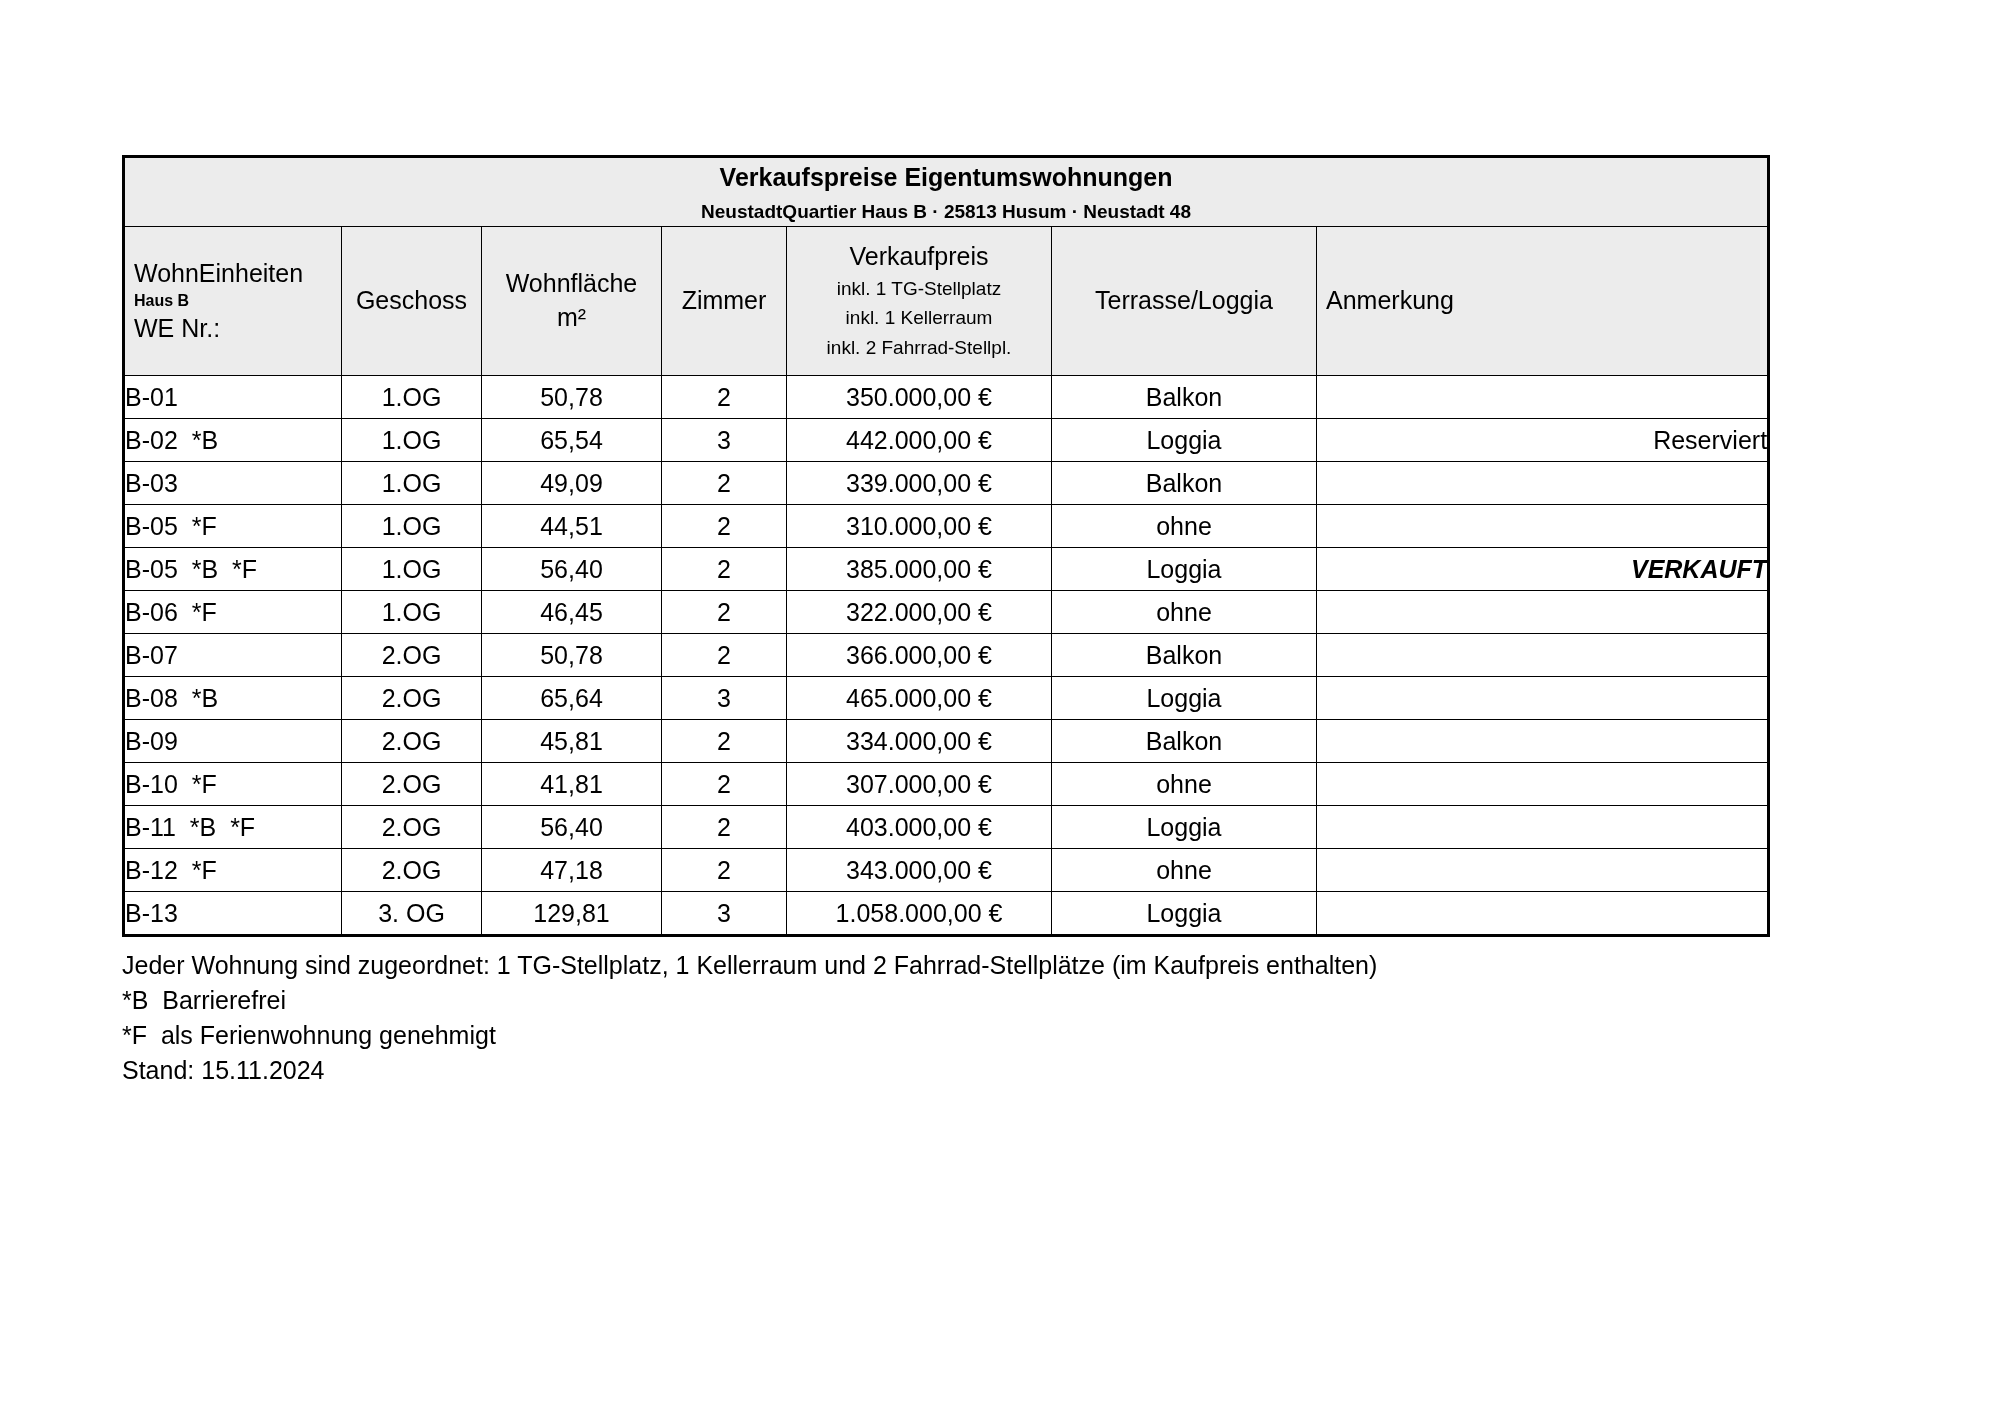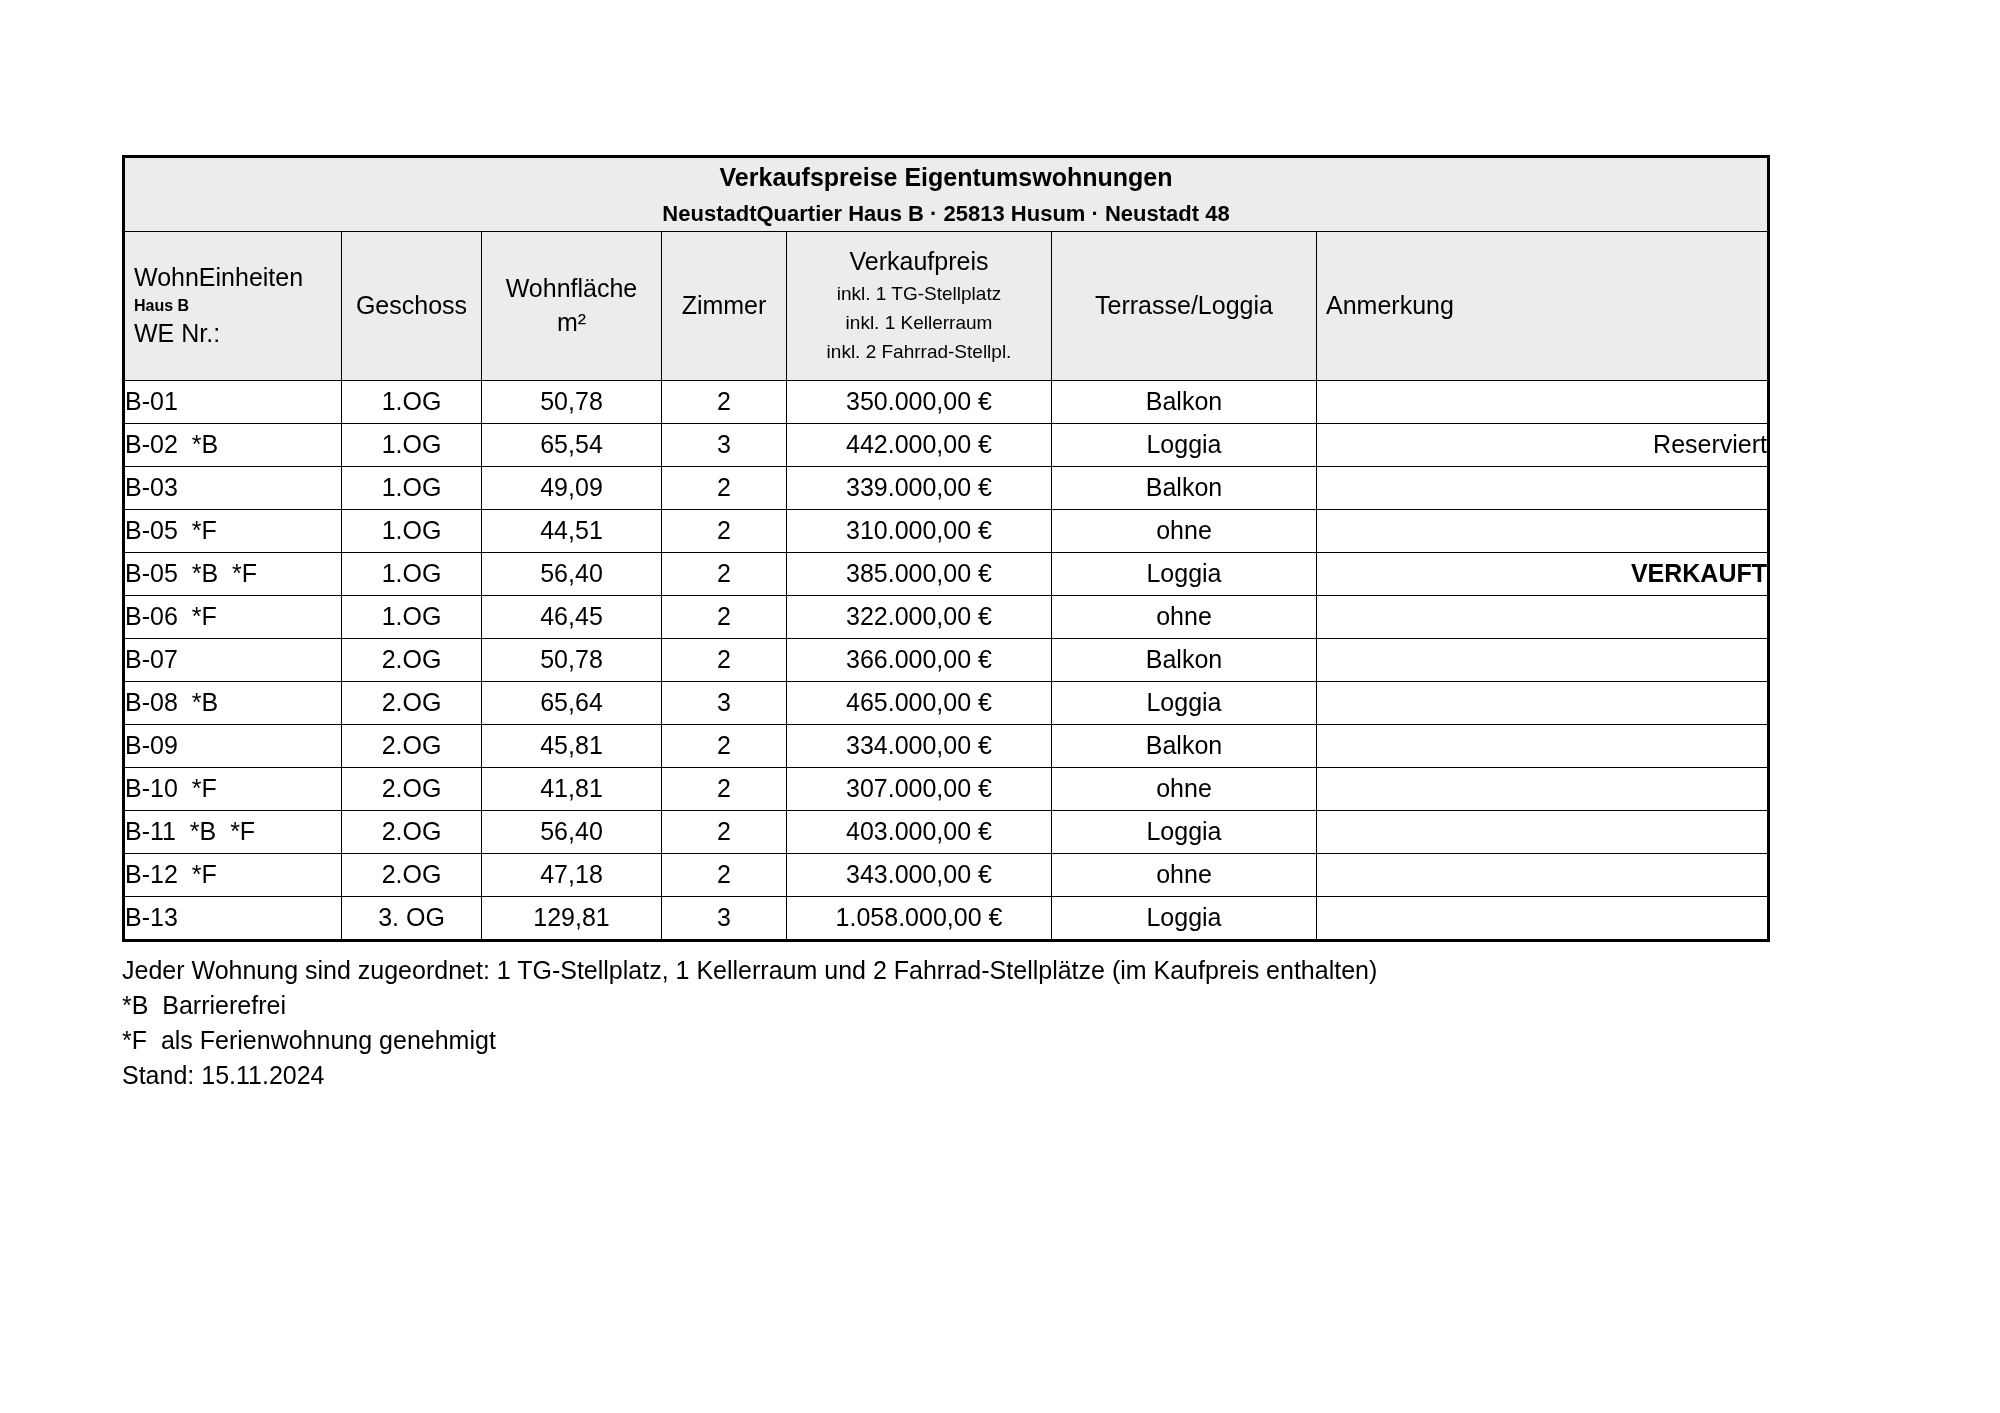--- a/index.html
+++ b/index.html
@@ -37,21 +37,21 @@
     background: #ececec;
     text-align: center;
     padding: 14px 10px 16px 10px;
   }
   .title-line1 {
     font-size: 25px;
     font-weight: bold;
     line-height: 1.55;
   }
   .title-line2 {
-    font-size: 22px;
+    font-size: 19px;
     font-weight: bold;
     line-height: 1.55;
   }
   
   .hdr {
     background: #ececec;
     font-size: 25px;
     text-align: center;
     height: 148px;
     vertical-align: top;
@@ -89,20 +89,21 @@
   }
   .c-center {
     text-align: center;
   }
   .c-note {
     text-align: right;
     padding-left: 9px;
   }
   .bold {
     font-weight: bold;
+    font-style: italic;
   }
   
   .footnotes {
     margin-top: 11px;
     margin-left: 0px;
     font-size: 25px;
     line-height: 1.40;
   }
   .footnotes div {
     white-space: pre;

